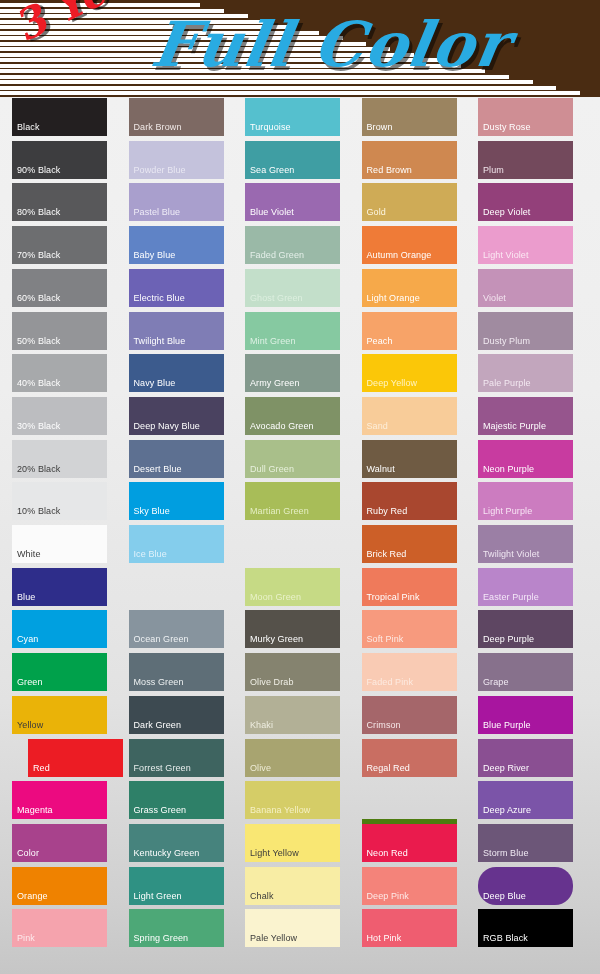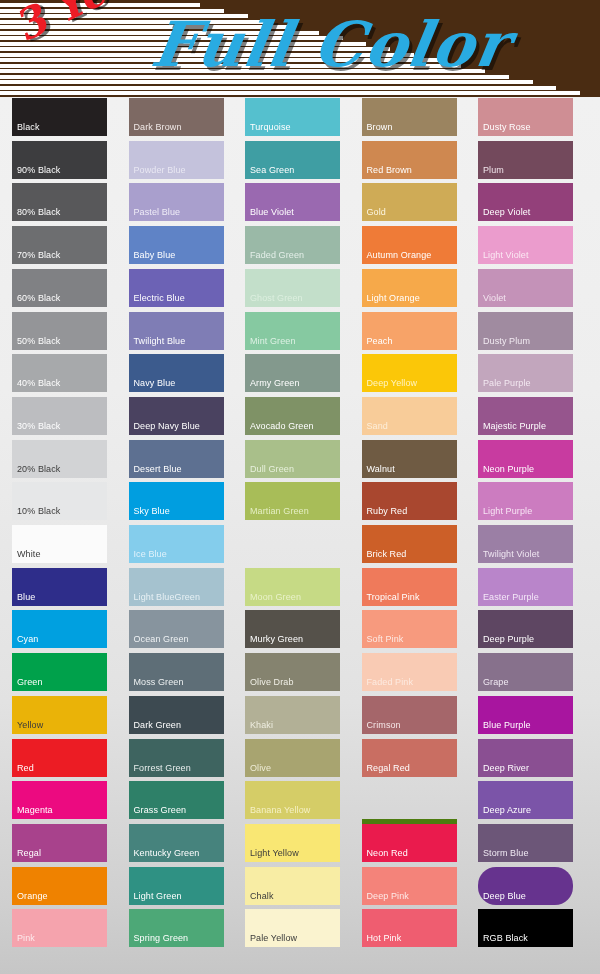--- a/index.html
+++ b/index.html
@@ -242,23 +242,20 @@
     </div>
     <div class="swatch" style="left: 361.5px; top: 428px; background: rgb(204, 95, 40);">
       <span class="label" style="color: rgb(255, 255, 255);">Brick Red</span>
     </div>
     <div class="swatch" style="left: 478px; top: 428px; background: rgb(155, 127, 165);">
       <span class="label" style="color: rgb(240, 231, 242);">Twilight Violet</span>
     </div>
     <div class="swatch" style="left: 12px; top: 470.7px; background: rgb(46, 45, 138);">
       <span class="label" style="color: rgb(255, 255, 255);">Blue</span>
     </div>
-    <div class="swatch" style="left: 128.5px; top: 470.7px; background: rgb(165, 194, 207);">
-      <span class="label" style="color: rgb(231, 240, 244);">Light BlueGreen</span>
-    </div>
     <div class="swatch" style="left: 245px; top: 470.7px; background: rgb(198, 218, 133);">
       <span class="label" style="color: rgb(233, 242, 201);">Moon Green</span>
     </div>
     <div class="swatch" style="left: 361.5px; top: 470.7px; background: rgb(239, 122, 91);">
       <span class="label" style="color: rgb(255, 255, 255);">Tropical Pink</span>
     </div>
     <div class="swatch" style="left: 478px; top: 470.7px; background: rgb(185, 133, 202);">
       <span class="label" style="color: rgb(244, 231, 248);">Easter Purple</span>
     </div>
     <div class="swatch" style="left: 12px; top: 513.4px; background: rgb(0, 160, 224);">
@@ -299,21 +296,21 @@
     </div>
     <div class="swatch" style="left: 245px; top: 598.8px; background: rgb(178, 176, 150);">
       <span class="label" style="color: rgb(238, 237, 224);">Khaki</span>
     </div>
     <div class="swatch" style="left: 361.5px; top: 598.8px; background: rgb(165, 102, 106);">
       <span class="label" style="color: rgb(245, 230, 231);">Crimson</span>
     </div>
     <div class="swatch" style="left: 478px; top: 598.8px; background: rgb(168, 21, 159);">
       <span class="label" style="color: rgb(255, 255, 255);">Blue Purple</span>
     </div>
-    <div class="swatch" style="left: 12px; top: 641.5px; background: rgb(236, 28, 36);">
+    <div class="swatch" style="left: 28px; top: 641.5px; background: rgb(236, 28, 36);">
       <span class="label" style="color: rgb(255, 255, 255);">Red</span>
     </div>
     <div class="swatch" style="left: 128.5px; top: 641.5px; background: rgb(62, 100, 96);">
       <span class="label" style="color: rgb(232, 238, 237);">Forrest Green</span>
     </div>
     <div class="swatch" style="left: 245px; top: 641.5px; background: rgb(168, 164, 112);">
       <span class="label" style="color: rgb(238, 236, 213);">Olive</span>
     </div>
     <div class="swatch" style="left: 361.5px; top: 641.5px; background: rgb(201, 110, 98);">
       <span class="label" style="color: rgb(255, 255, 255);">Regal Red</span>
@@ -330,21 +327,21 @@
     <div class="swatch" style="left: 245px; top: 684.2px; background: rgb(213, 205, 103);">
       <span class="label" style="color: rgb(245, 240, 196);">Banana Yellow</span>
     </div>
     <div class="swatch" style="left: 361.5px; top: 722px; background: #4d7c0f;">
       <span class="label" style="color: rgb(251, 233, 236);">Deep Rose</span>
     </div>
     <div class="swatch" style="left: 478px; top: 684.2px; background: rgb(123, 84, 168);">
       <span class="label" style="color: rgb(255, 255, 255);">Deep Azure</span>
     </div>
     <div class="swatch" style="left: 12px; top: 726.9px; background: rgb(168, 66, 140);">
-      <span class="label" style="color: rgb(255, 255, 255);">Regal</span>
+      <span class="label" style="color: rgb(255, 255, 255);">Color</span>
     </div>
     <div class="swatch" style="left: 128.5px; top: 726.9px; background: rgb(70, 131, 125);">
       <span class="label" style="color: rgb(255, 255, 255);">Kentucky Green</span>
     </div>
     <div class="swatch" style="left: 245px; top: 726.9px; background: rgb(249, 231, 115);">
       <span class="label" style="color: rgb(59, 59, 59);">Light Yellow</span>
     </div>
     <div class="swatch" style="left: 361.5px; top: 726.9px; background: rgb(234, 27, 77);">
       <span class="label" style="color: rgb(255, 255, 255);">Neon Red</span>
     </div>

